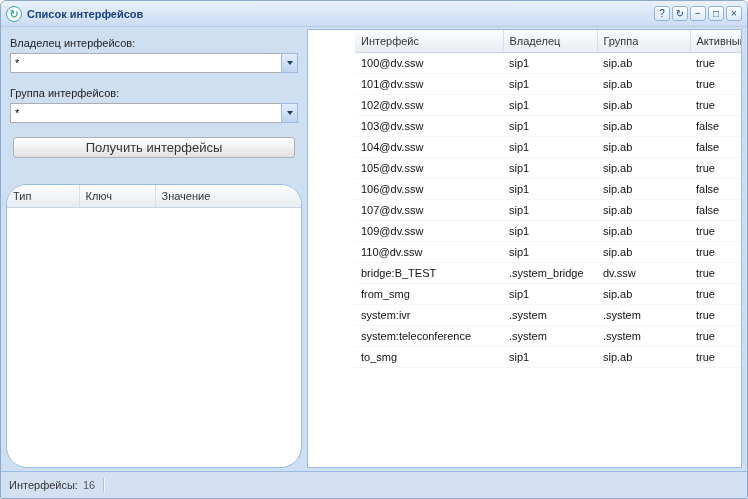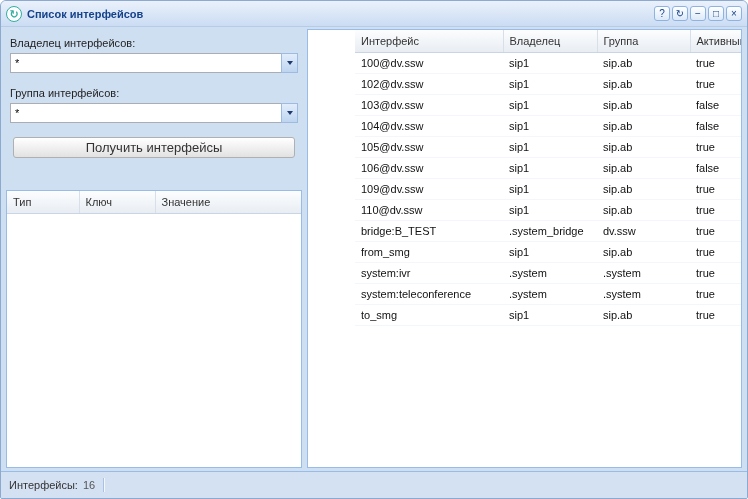--- a/index.html
+++ b/index.html
@@ -90,21 +90,21 @@
     color: #333; font-size: 13px;
     font-family: "Liberation Sans", "DejaVu Sans", sans-serif;
     cursor: pointer;
   }
   
   .grid {
     background: #ffffff;
     border: 1px solid #99bbe8;
     overflow: hidden;
   }
-  .left-grid { flex: 1; margin-top: 10px; min-height: 0; }
+  .left-grid { flex: 1; margin-top: 4px; min-height: 0; border-radius: 21px; }
   .right-grid { flex: 1; min-height: 0; padding-left: 47px; }
   .grid table {
     width: 100%; border-collapse: collapse; table-layout: fixed;
   }
   .grid th {
     height: 22px;
     background: linear-gradient(#fcfdfe, #e8edf3);
     border-bottom: 1px solid #c9d5e4;
     border-right: 1px solid #d7dfe9;
     font-weight: normal; color: #333;
@@ -215,20 +215,26 @@
           </tr>
         </thead>
         <tbody>
             <tr>
               <td>100@dv.ssw</td>
               <td>sip1</td>
               <td>sip.ab</td>
               <td>true</td>
             </tr>
             <tr>
+              <td>101@dv.ssw</td>
+              <td>sip1</td>
+              <td>sip.ab</td>
+              <td>true</td>
+            </tr>
+            <tr>
               <td>102@dv.ssw</td>
               <td>sip1</td>
               <td>sip.ab</td>
               <td>true</td>
             </tr>
             <tr>
               <td>103@dv.ssw</td>
               <td>sip1</td>
               <td>sip.ab</td>
               <td>false</td>
@@ -240,20 +246,26 @@
               <td>false</td>
             </tr>
             <tr>
               <td>105@dv.ssw</td>
               <td>sip1</td>
               <td>sip.ab</td>
               <td>true</td>
             </tr>
             <tr>
               <td>106@dv.ssw</td>
+              <td>sip1</td>
+              <td>sip.ab</td>
+              <td>false</td>
+            </tr>
+            <tr>
+              <td>107@dv.ssw</td>
               <td>sip1</td>
               <td>sip.ab</td>
               <td>false</td>
             </tr>
             <tr>
               <td>109@dv.ssw</td>
               <td>sip1</td>
               <td>sip.ab</td>
               <td>true</td>
             </tr>

